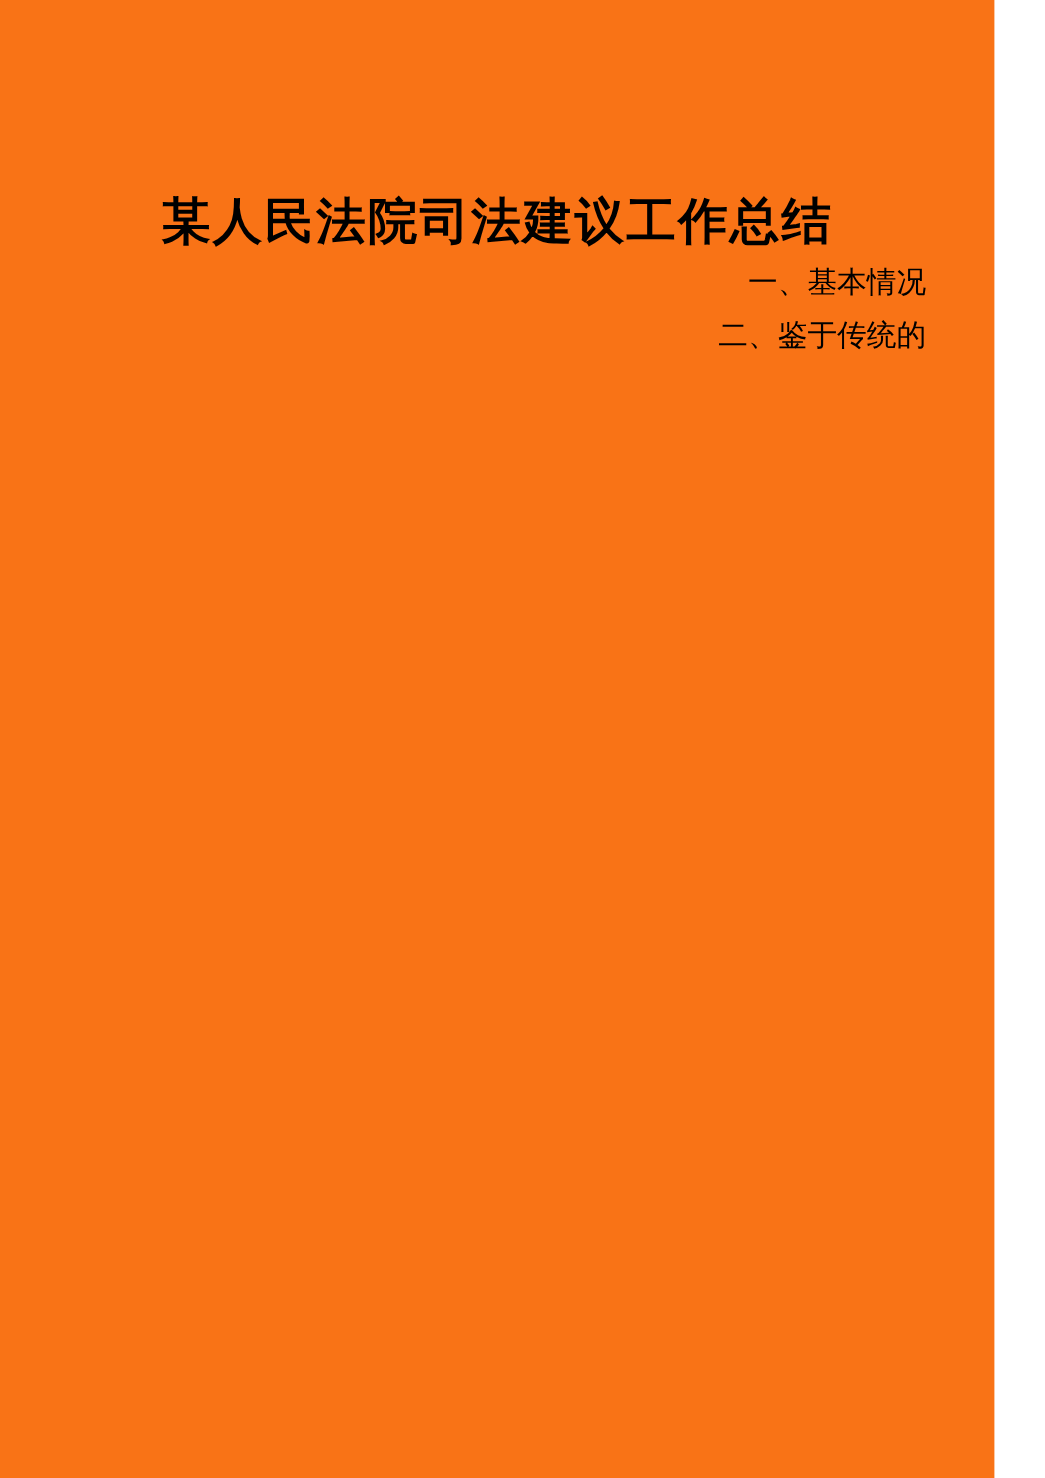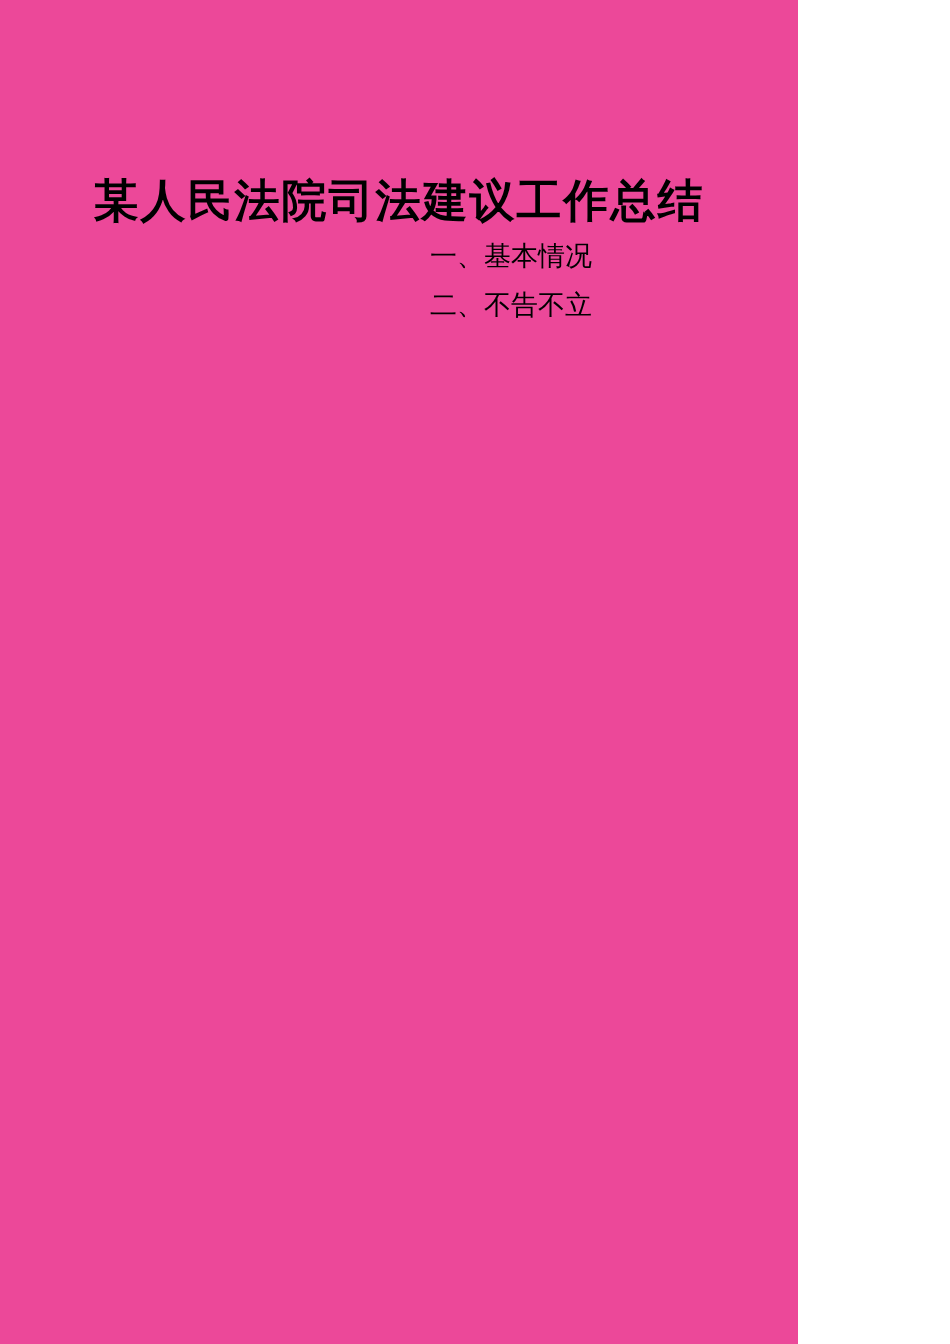--- a/index.html
+++ b/index.html
@@ -2,23 +2,23 @@
 <html><head>
 <meta charset="utf-8">
 <style>
   html, body {
     margin: 0;
     padding: 0;
     background: #ffffff;
   }
   .page {
     position: relative;
-    width: 798px;
+    width: 904px;
     height: 1344px;
-    background: #ec4899;
+    background: #f97316;
     overflow: hidden;
     color: #000000;
   }
   .doc-title {
     margin: 0;
     padding: 170px 0 0 0;
     text-align: center;
     font-family: "Liberation Serif", "DejaVu Serif", serif;
     font-weight: bold;
     font-size: 45px;
@@ -34,31 +34,31 @@
     margin: 0;
     font-family: "Liberation Sans", "DejaVu Sans", sans-serif;
     font-size: 27px;
     line-height: 49px;
     color: #000000;
     text-indent: 72px;
     text-align: justify;
     text-justify: inter-ideograph;
   }
   .doc-body p.section-heading {
-    text-align: center;
+    text-align: right;
   }
 </style>
 </head>
 <body>
 
 <div class="page">
   <h1 class="doc-title">某人民法院司法建议工作总结</h1>
 
   <div class="doc-body">
     <p class="section-heading">一、基本情况</p>
 
 
-    <p class="section-heading">二、不告不立</p>
+    <p class="section-heading">二、鉴于传统的</p>
 
 
 
   </div>
 </div>
 
 </body></html>

